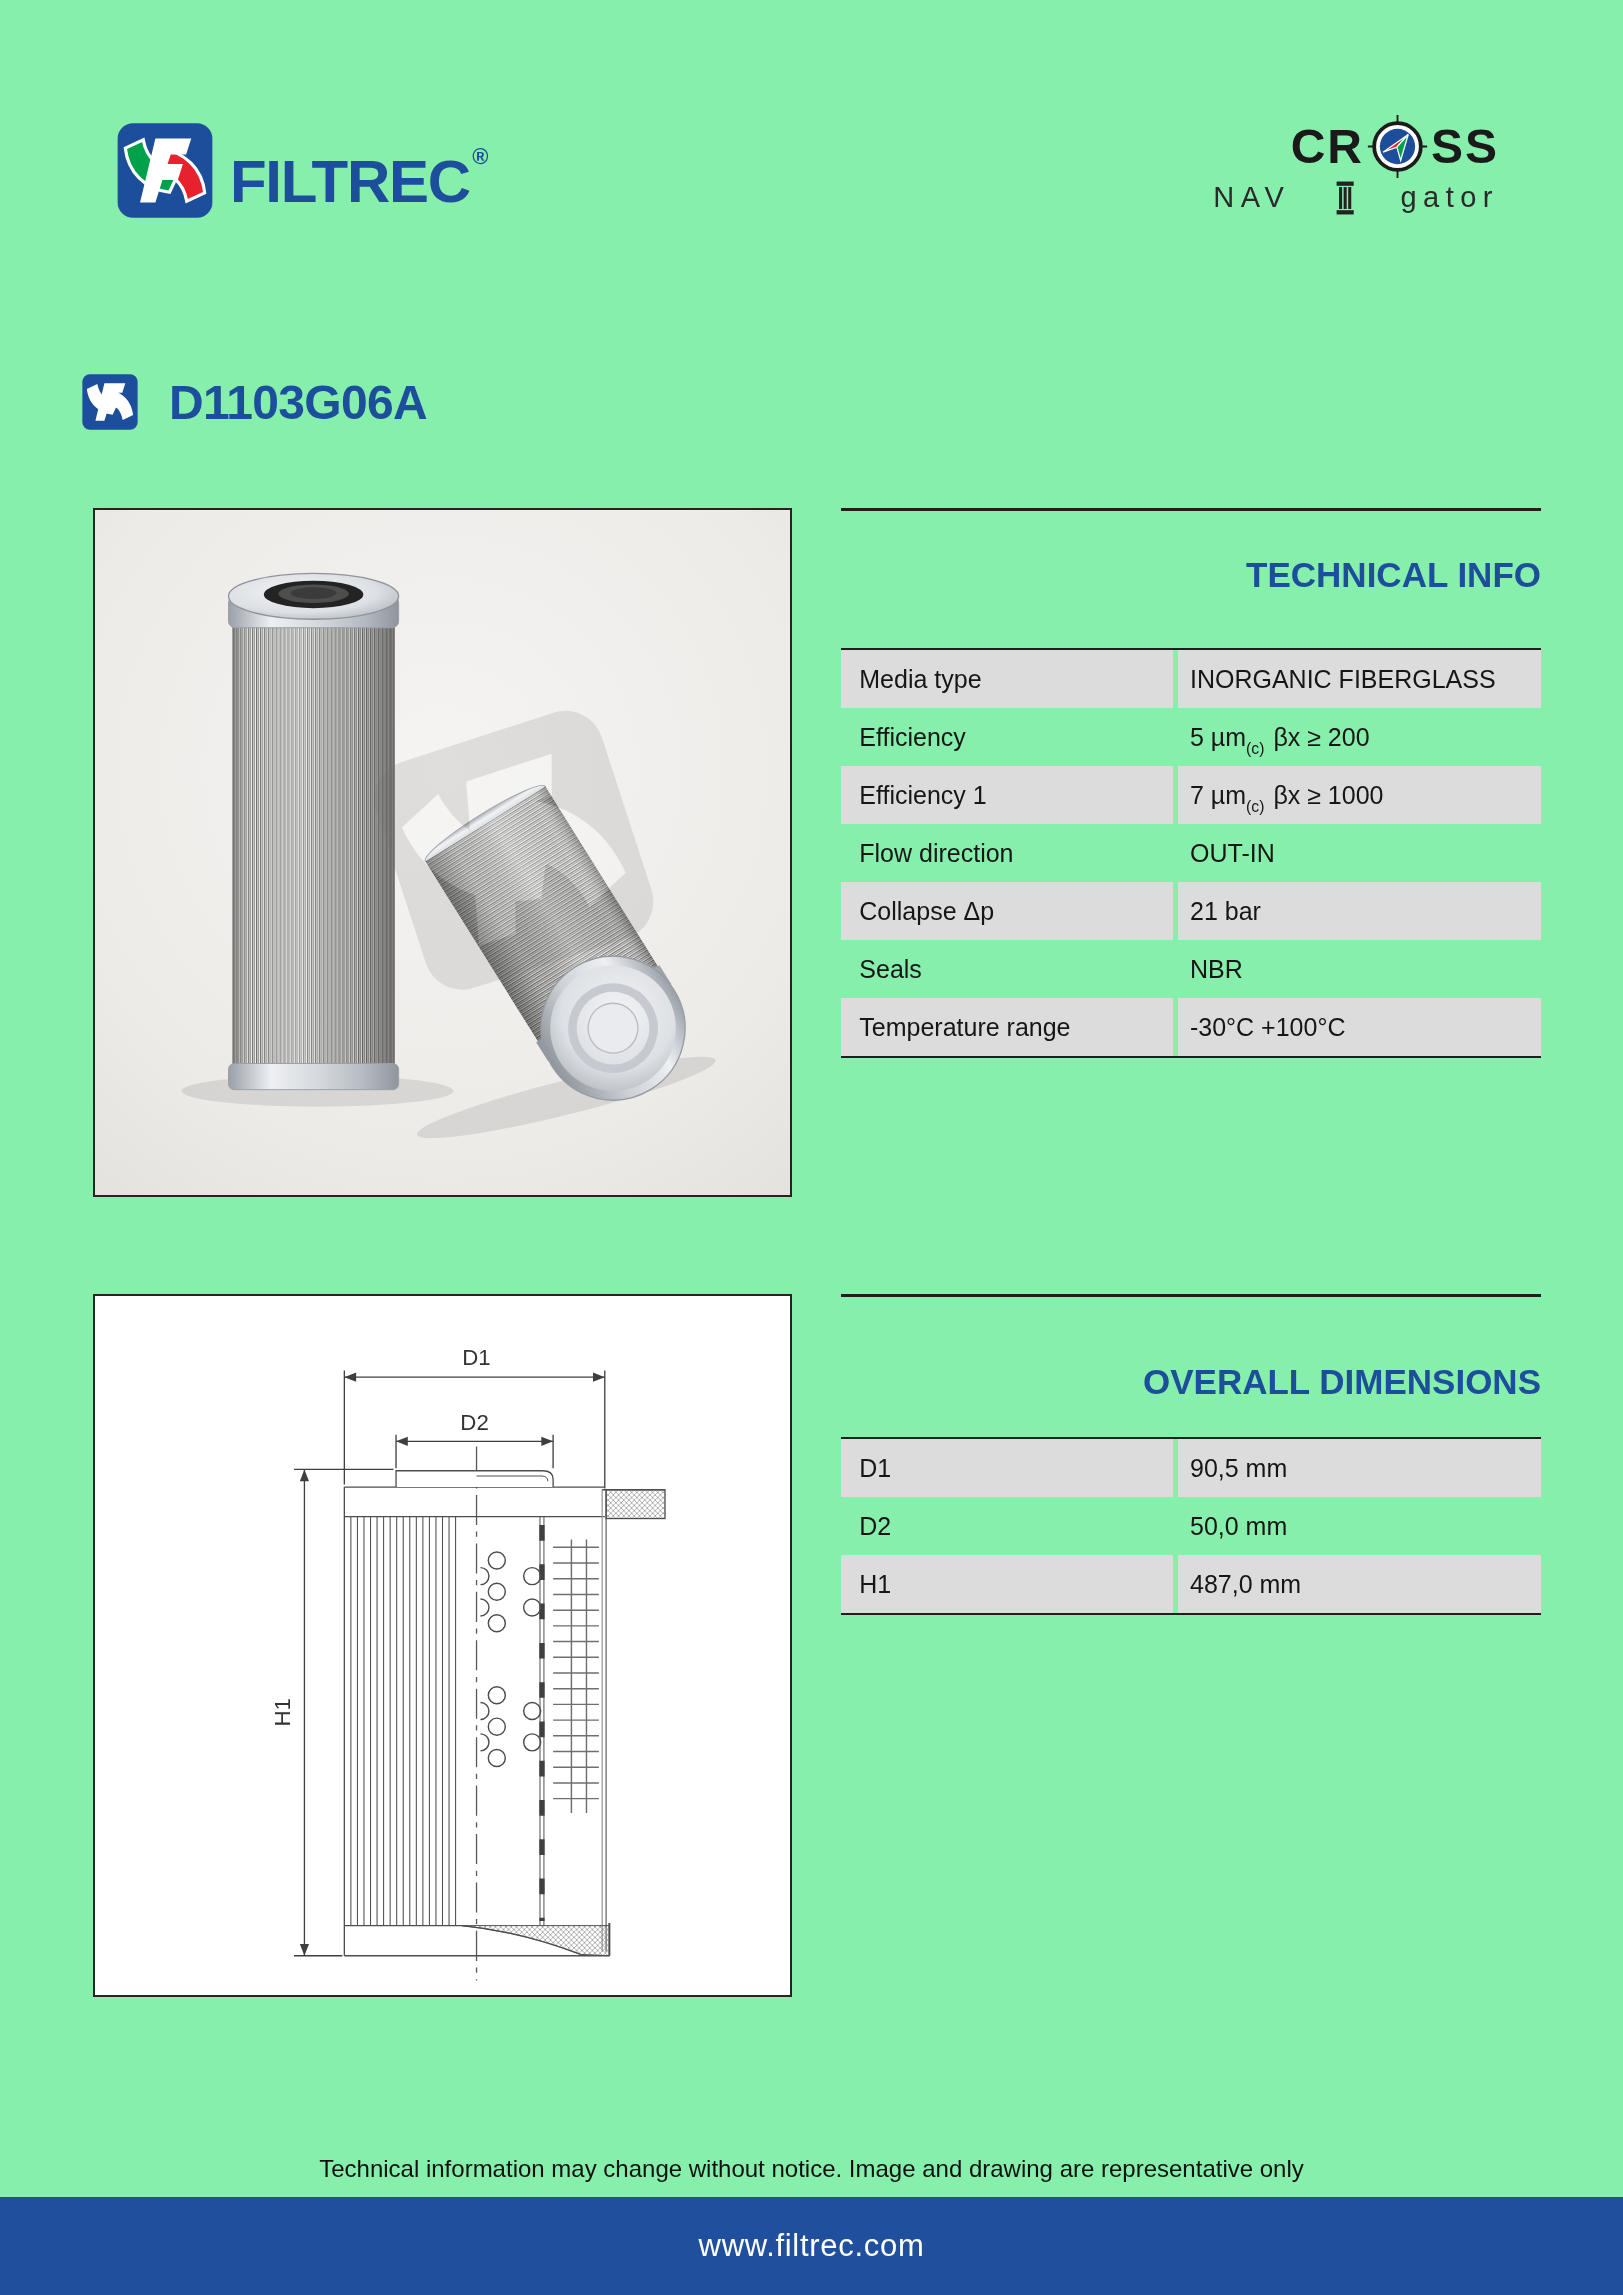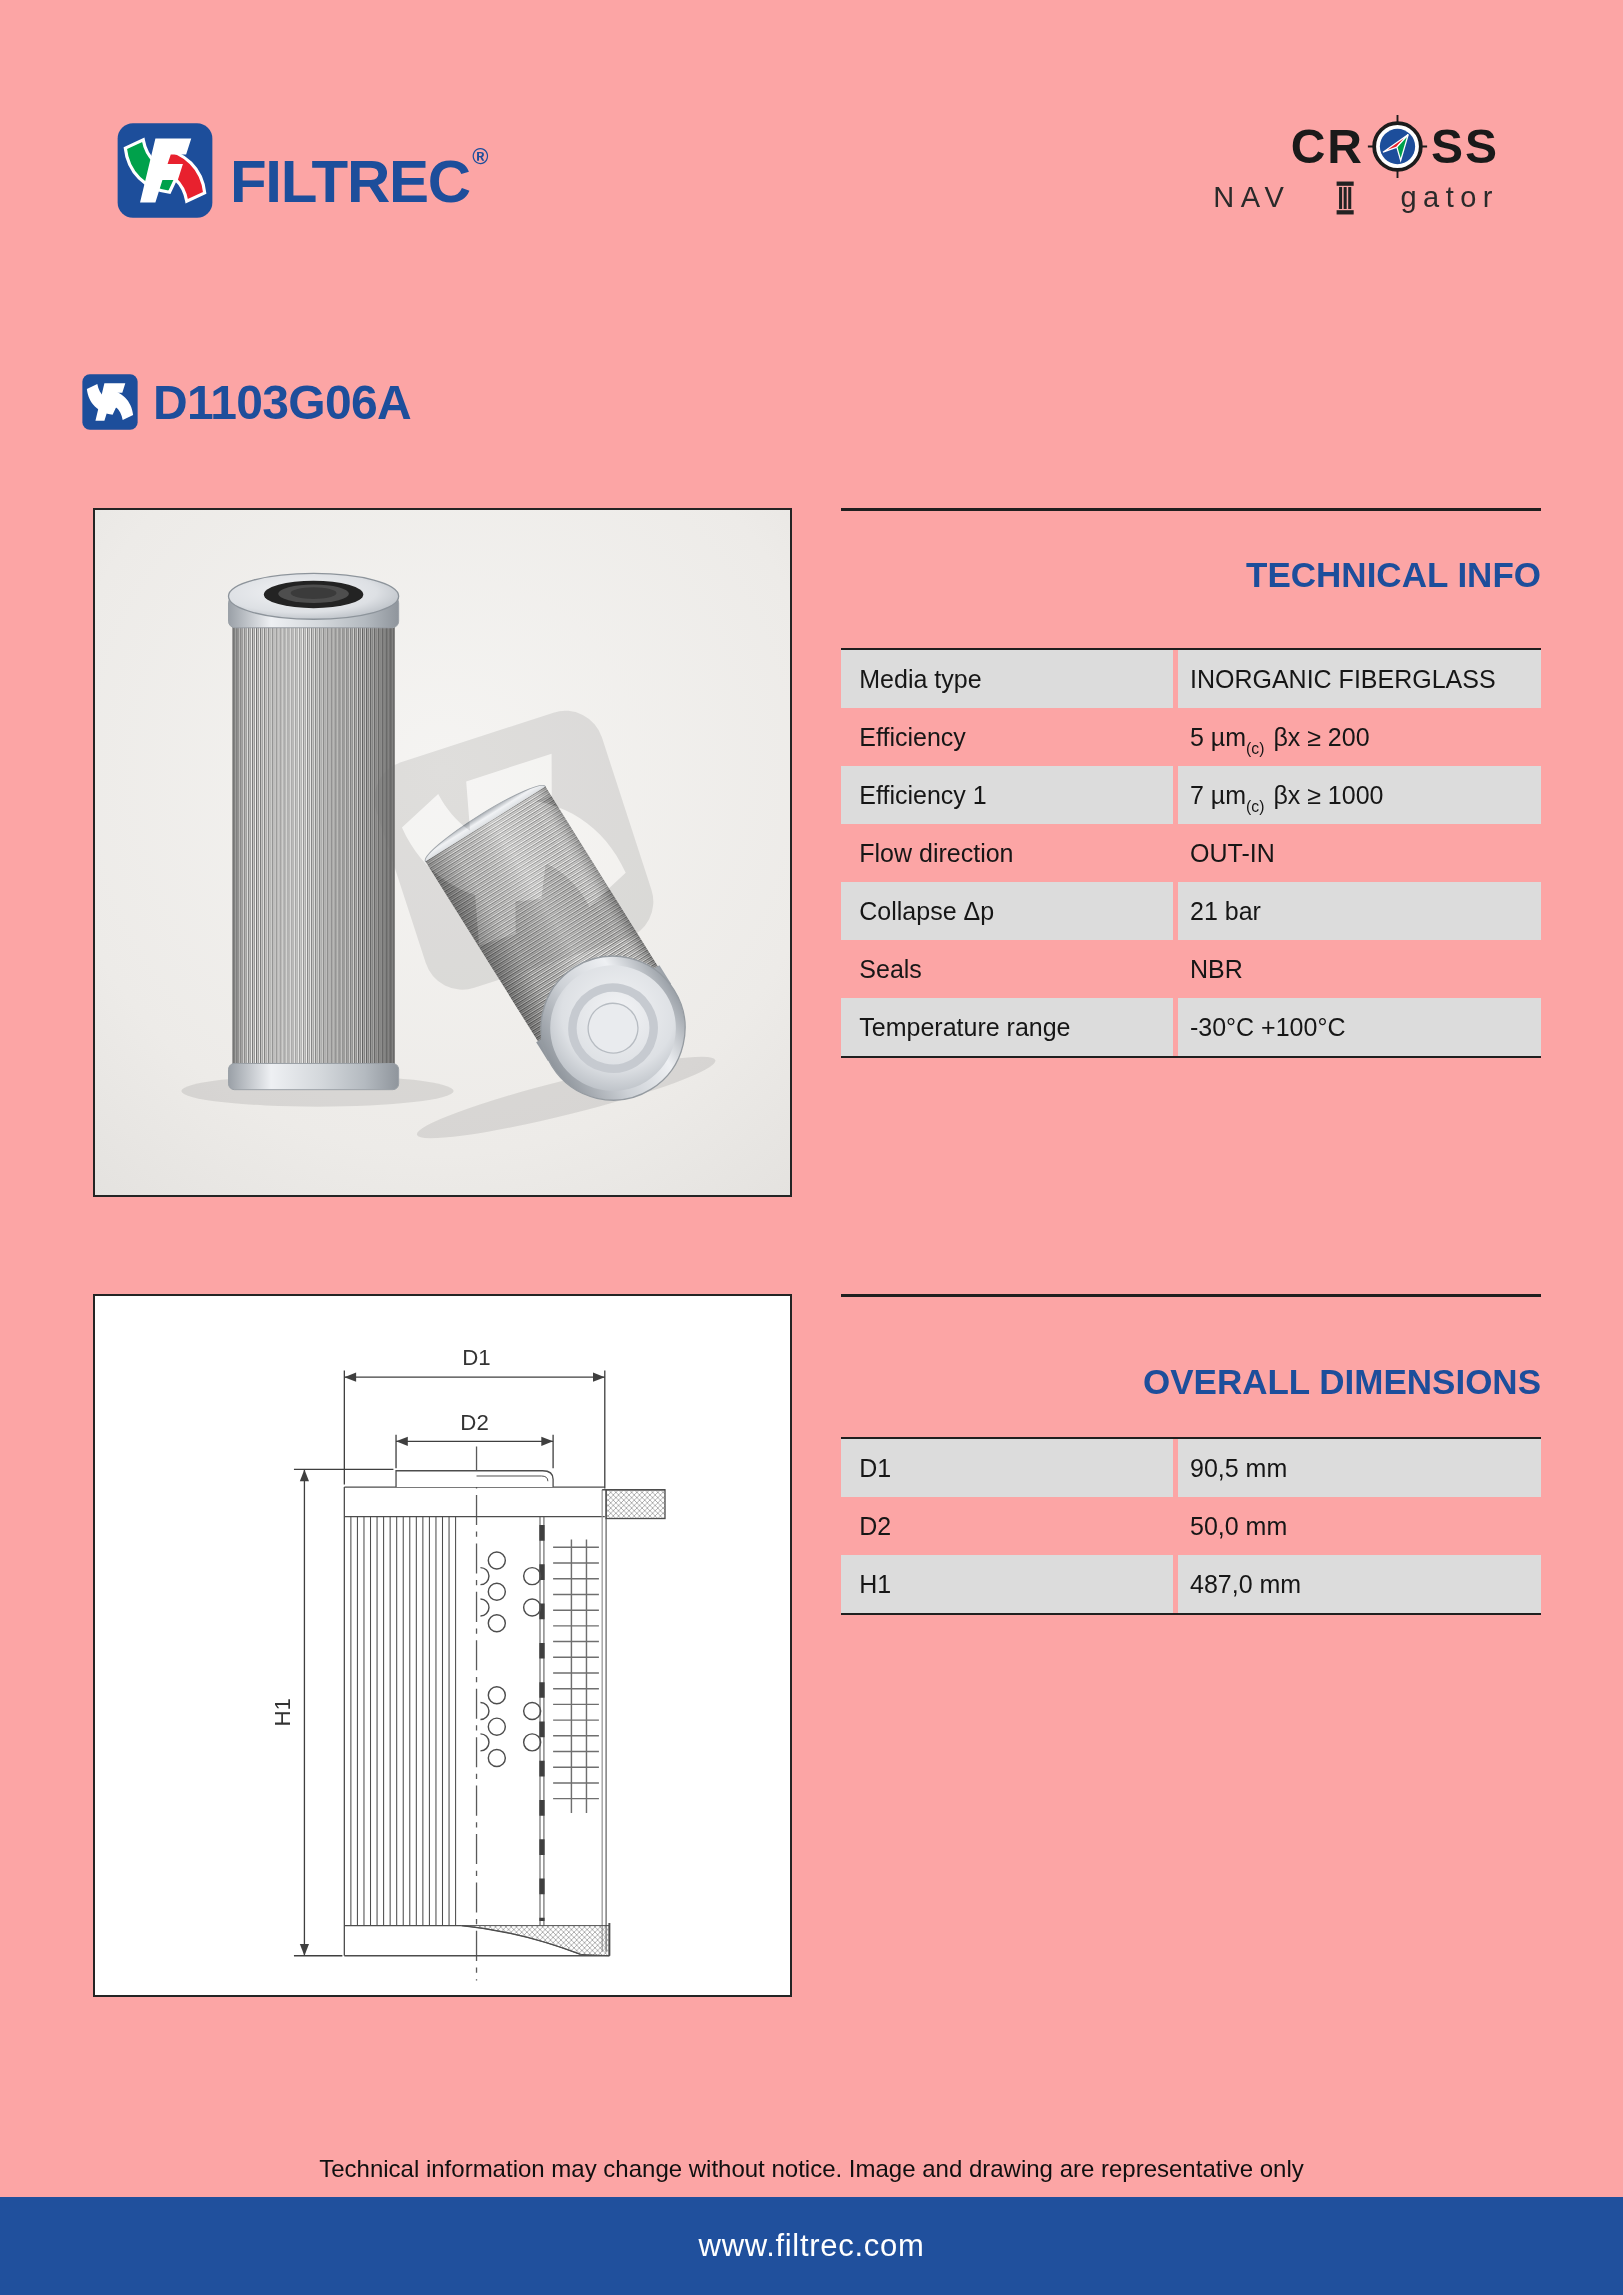--- a/index.html
+++ b/index.html
@@ -1,36 +1,36 @@
 <!DOCTYPE html>
 <html style="--brand_blue: #1d4e9b; --logo_green: #00a14b; --logo_red: #e8212e; --table_row_gray: #dcdcdc; --rule_dark: #1f1f1f; --footer_bar_blue: #20509d;font-size:10.5px"><head>
 <meta charset="utf-8">
 <style>
   html,body{margin:0;padding:0;background:#ffffff;}
-  .page{position:relative;width:1623px;height:2295px;background:#fca5a5;overflow:hidden;
+  .page{position:relative;width:1623px;height:2295px;background:#86efac;overflow:hidden;
         font-family:"Liberation Sans",sans-serif;color:#141414;}
 
   
   .filtrec-logo{position:absolute;left:117px;top:122px;display:flex;align-items:flex-start;}
   .filtrec-mark{width:96px;height:97px;display:block;}
   .filtrec-word{font-size:60px;font-weight:bold;color:var(--brand_blue,#1d4e9b);
                 letter-spacing:-1.3px;line-height:1;margin-left:17px;margin-top:30px;}
   .filtrec-reg{font-size:22px;font-weight:bold;color:var(--brand_blue,#1d4e9b);
                margin-top:22px;margin-left:2.6px;}
 
   .cross-logo{position:absolute;right:124px;top:115px;}
   .cross-line{display:flex;align-items:center;justify-content:flex-end;
               font-weight:bold;font-size:48px;line-height:1;color:#1a1a1a;letter-spacing:2px;}
   .compass{width:63px;height:63px;margin:0 2px;display:block;}
   .nav-line{display:flex;align-items:center;justify-content:center;margin-top:2.6px;
             font-size:29px;color:#2a2a2a;letter-spacing:6.5px;gap:42px;}
   .column-icon{width:18.3px;height:34px;margin:0 3.9px;display:block;}
 
   
-  .product-title{position:absolute;left:82px;top:374px;display:flex;align-items:center;gap:15px;}
+  .product-title{position:absolute;left:82px;top:374px;display:flex;align-items:center;gap:31px;}
   .title-mark{width:56px;height:56px;display:block;}
   .product-code{font-size:48px;font-weight:bold;color:var(--brand_blue,#1d4e9b);letter-spacing:-0.7px;}
 
   
   .photo-box{position:absolute;left:93px;top:508px;width:699px;height:689px;
              border:2px solid #242424;box-sizing:border-box;background:#eeedeb;}
   .drawing-box{position:absolute;left:93px;top:1294px;width:699px;height:703px;
                border:2px solid #242424;box-sizing:border-box;background:#fff;}
   .photo-box svg,.drawing-box svg{display:block;width:100%;height:100%;}
 

